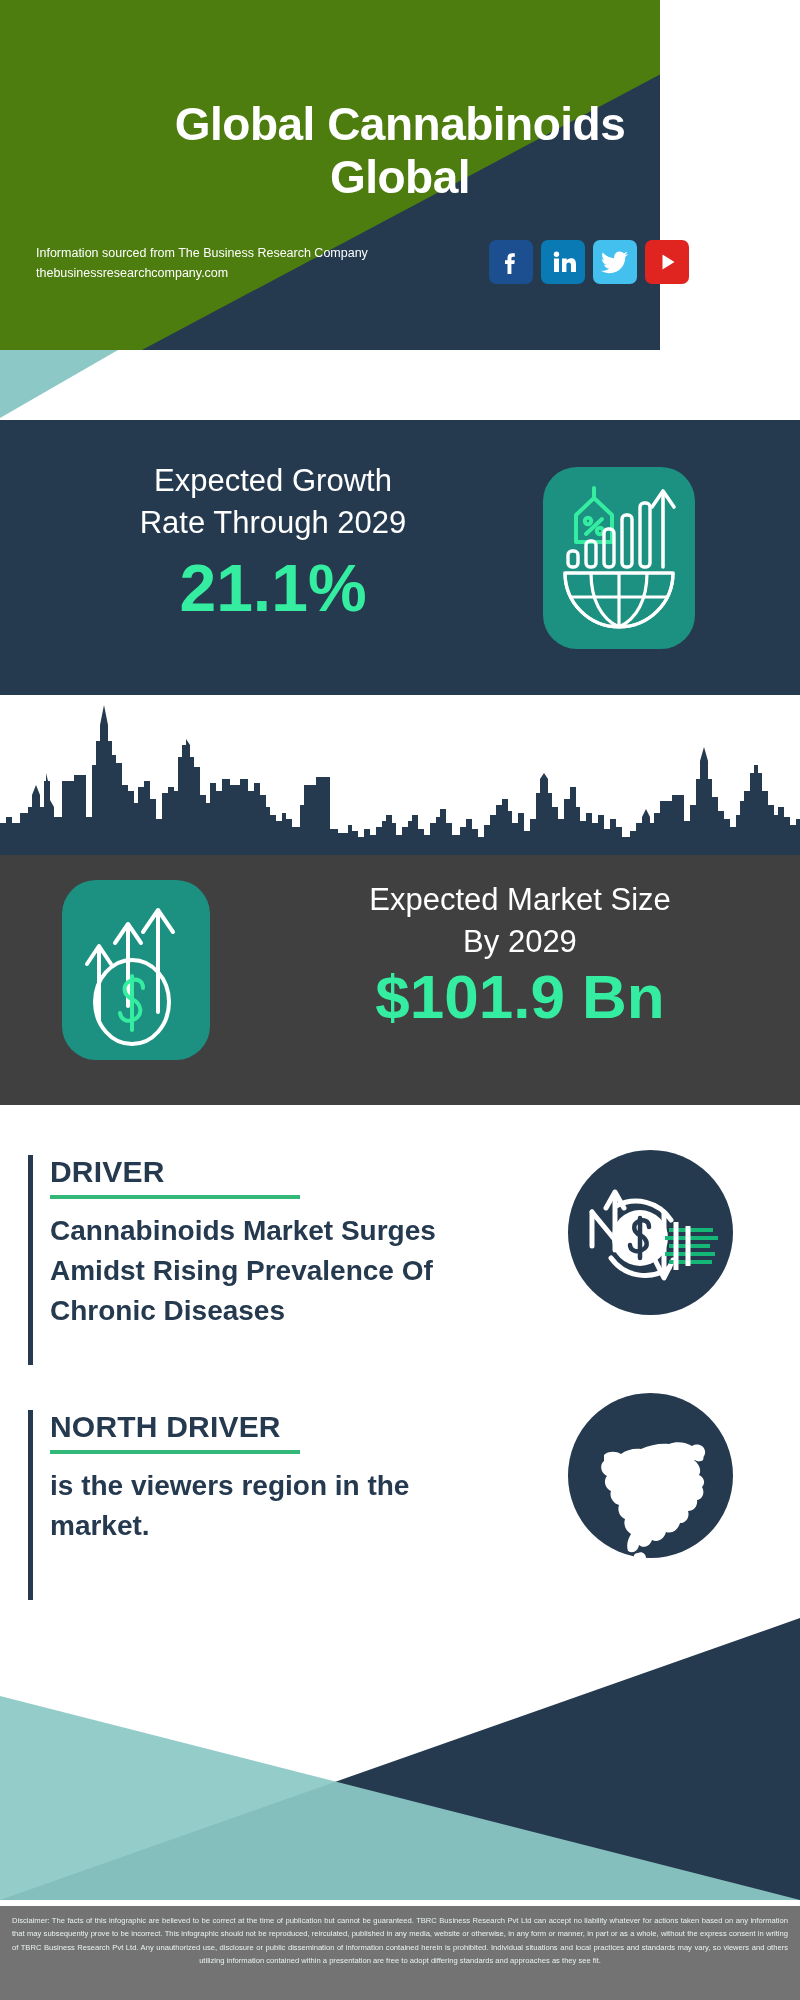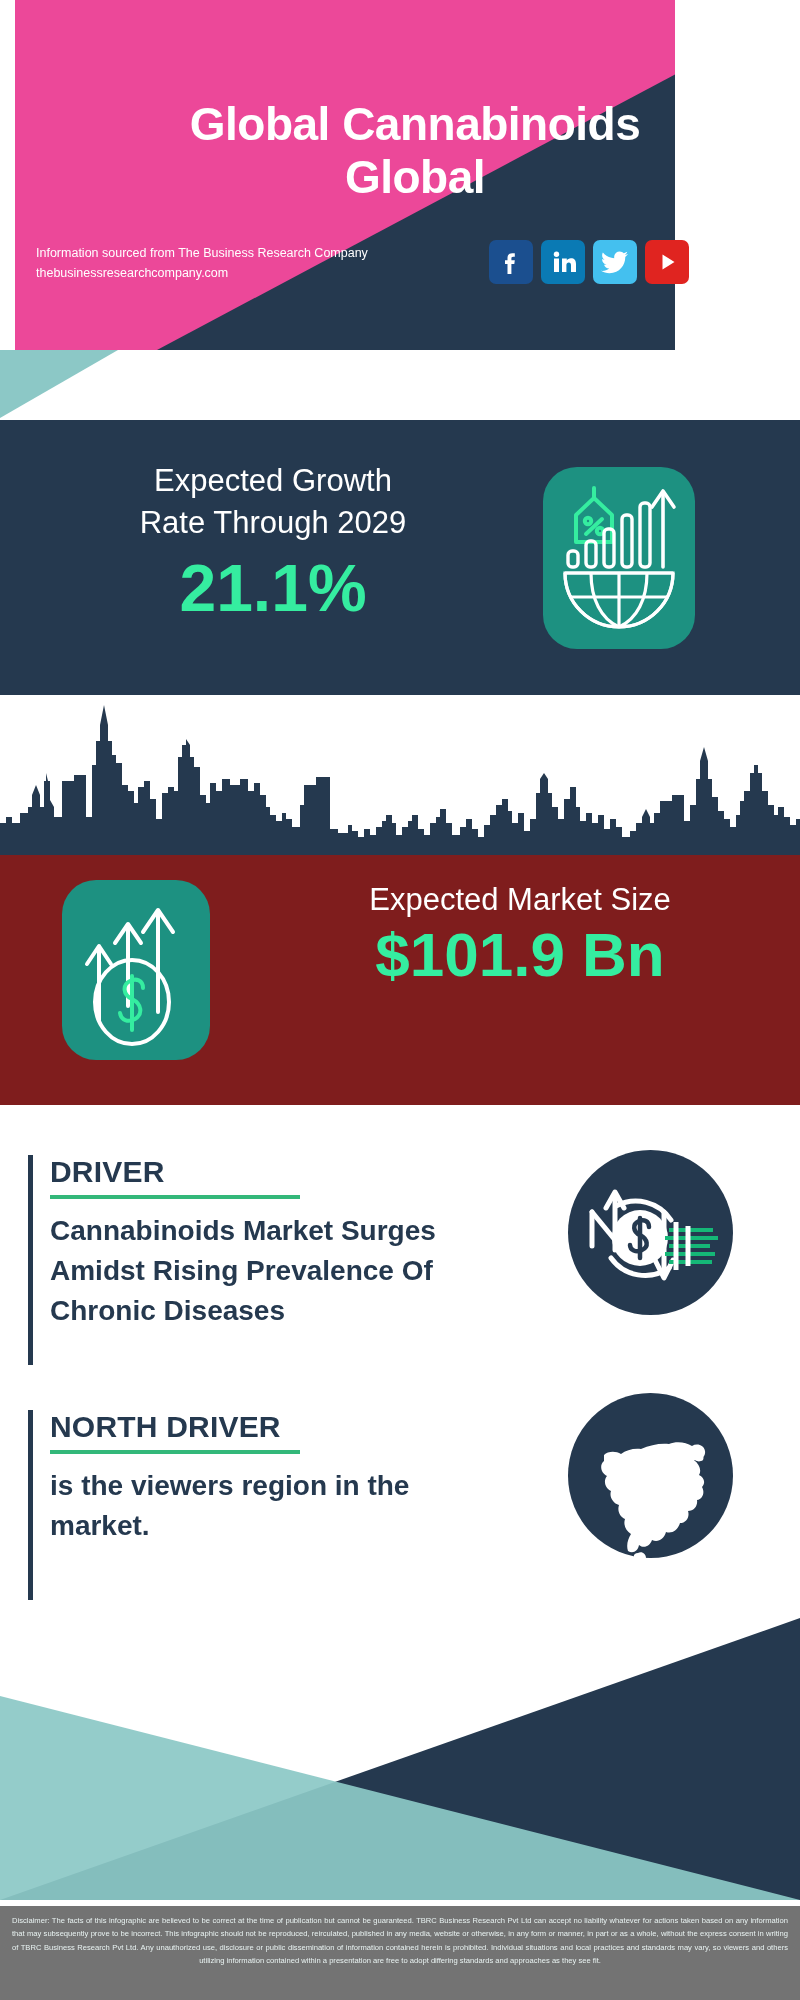--- a/index.html
+++ b/index.html
@@ -19,23 +19,23 @@
     position: relative;
     width: 800px;
     height: 2000px;
     background: #ffffff;
     overflow: hidden;
   }
 
   
   .header {
     position: absolute;
-    left: 15px; top: 0;
+    left: 0; top: 0;
     width: 660px; height: 350px;
-    background: #ec4899;
+    background: #4d7c0f;
     overflow: hidden;
   }
   .header-diag {
     position: absolute;
     left: 0; top: 0;
     width: 800px; height: 350px;
     background: #25394f;
     clip-path: polygon(100% 0, 100% 100%, 142px 100%, 100% 0);
   }
   .header-title {
@@ -102,21 +102,21 @@
     background: #ffffff;
     overflow: hidden;
   }
   .skyline-band svg { display: block; }
 
   
   .market-band {
     position: absolute;
     left: 0; top: 855px;
     width: 800px; height: 250px;
-    background: #7f1d1d;
+    background: #404040;
   }
   .market-icon-box {
     position: absolute;
     left: 62px; top: 25px;
     width: 148px; height: 180px;
     background: #1d9181;
     border-radius: 34px;
   }
   .market-text {
     position: absolute;
@@ -370,20 +370,21 @@
         <g fill="none" stroke="#35eda0" stroke-width="4" stroke-linecap="round">
           <path d="M70 96 L70 150"></path>
           <path d="M81 108 C81 100 74 98 68 101 C60 105 61 115 70 119 C80 124 81 134 73 139 C66 143 59 140 58 133"></path>
         </g>
       </svg>
     </div>
 
     <div class="market-text">
       <div class="market-label">
         <div>Expected Market Size</div>
+        <div>By 2029</div>
       </div>
       <div class="market-value">$101.9 Bn</div>
     </div>
   </div>
 
   <div class="insight" id="insight-driver">
     <div class="insight-bar"></div>
     <div class="insight-body">
       <div class="insight-heading">DRIVER</div>
       <div class="insight-rule"></div>

